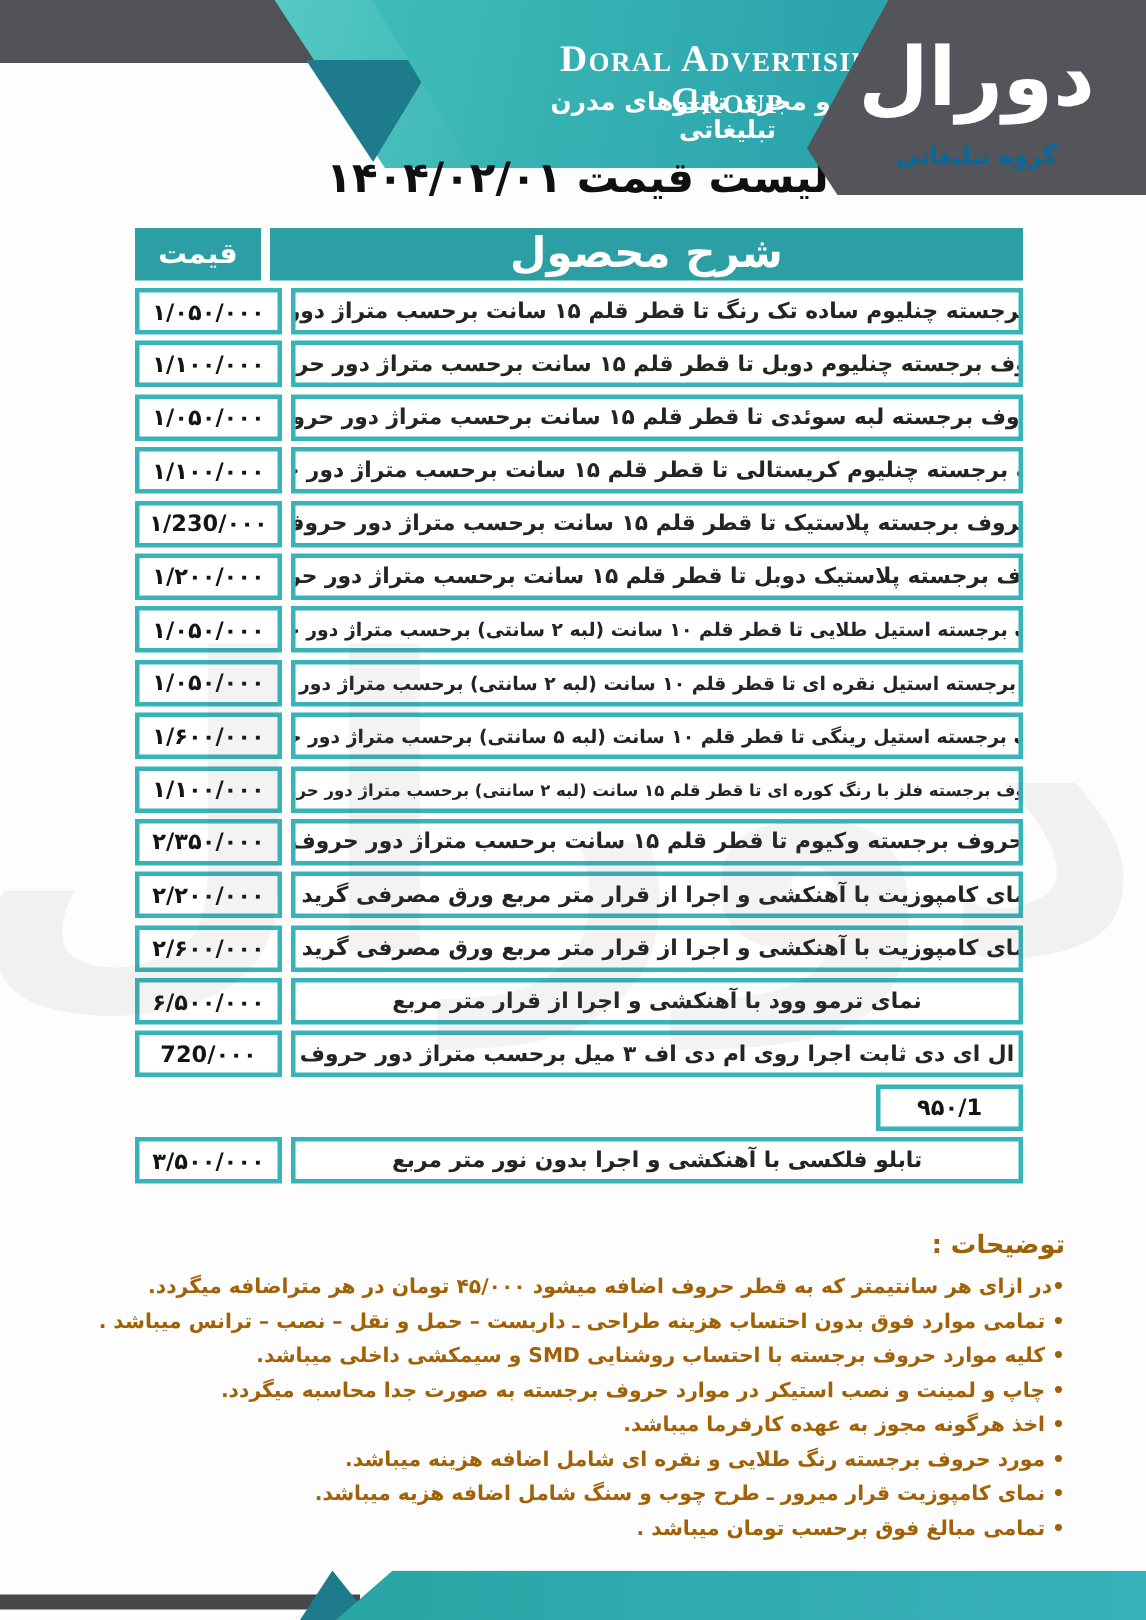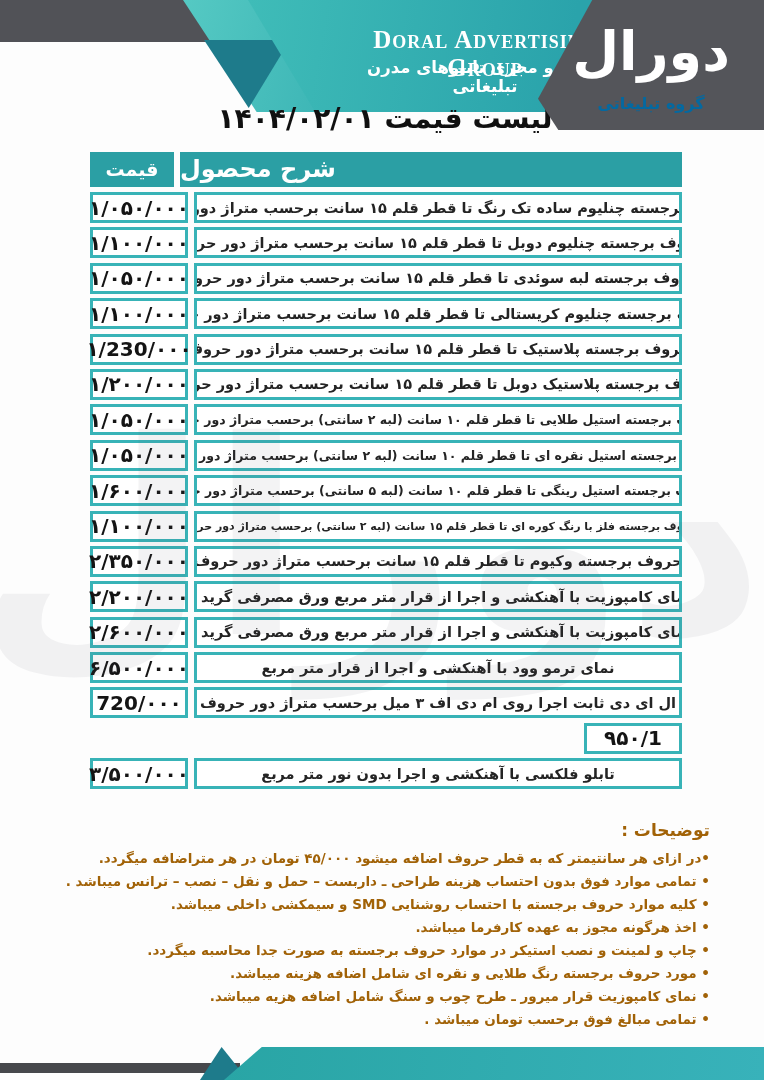--- a/index.html
+++ b/index.html
@@ -33,33 +33,33 @@
   .logo-sub{ position:absolute; right:16px; top:94px; width:194px; z-index:5;
     text-align:center; color:#0369a1; font-weight:bold; font-size:16px; }
 
   
   .doc-title{ position:absolute; left:88px; top:102px; width:594px; height:44px;
     direction:rtl; text-align:center; font-size:28px; font-weight:bold; color:#101010; }
 
   
   .price-table{ position:absolute; left:90px; top:152px; width:592px; direction:rtl; z-index:2; }
   .t-header{ display:flex; gap:6px; height:35px; margin-bottom:5px; }
-  .th-desc{ flex:1; background:#2b9fa4; color:#fff; font-weight:bold; font-size:24px;
-    text-align:left; line-height:34px; }
+  .th-desc{ flex:1; background:#2b9fa4; color:#fff; font-weight:bold; font-size:28px;
+    text-align:center; line-height:34px; }
   .th-price{ width:84px; background:#2b9fa4; color:#fff; font-weight:bold; font-size:19px;
     text-align:center; line-height:35px; }
   .t-row{ display:flex; gap:6px; height:31px; margin-bottom:4.4px; }
   .td-desc{ flex:1; background:#fff; border:3px solid #38b3b7; color:#242424;
     display:flex; align-items:center; justify-content:center;
     font-weight:bold; font-size:14.5px; white-space:nowrap; overflow:hidden; }
   .td-desc.sm{ font-size:12.5px; }
   .td-desc.xs{ font-size:11px; }
   .td-price{ width:98px; background:#fff; border:3px solid #38b3b7; color:#141414;
     display:flex; align-items:center; justify-content:center;
-    font-weight:bold; font-size:20px; letter-spacing:1.5px;text-align:center; }
+    font-weight:bold; font-size:15px; letter-spacing:1.5px;text-align:center; }
 
   
   .watermark{ position:absolute; left:90px; top:320px; width:560px; height:440px; z-index:3;
     display:flex; align-items:center; justify-content:center; pointer-events:none;
     font-weight:bold; font-size:270px; color:rgba(88,90,94,0.07); }
 
   
   .notes{ position:absolute; right:54px; top:820px; width:660px; direction:rtl;
     text-align:right; z-index:2; color:#a16207; }
   .notes-heading{ font-size:17px; font-weight:bold; margin-bottom:11px; margin-left:6px; }
@@ -201,22 +201,22 @@
   </div>
 
   <div class="watermark">دورال</div>
 
   <div class="notes">
     <div class="notes-heading">توضیحات :</div>
     <div id="notes-list">
         <div class="note-item">•در ازای هر سانتیمتر که به قطر حروف اضافه میشود  ۴۵/۰۰۰ تومان در هر متراضافه میگردد.</div>
         <div class="note-item">• تمامی موارد فوق  بدون احتساب هزینه طراحی ـ داربست – حمل و نقل – نصب – ترانس میباشد .</div>
         <div class="note-item">• کلیه موارد حروف برجسته با احتساب روشنایی SMD و سیمکشی داخلی میباشد.</div>
+        <div class="note-item">• چاپ و لمینت و نصب استیکر در موارد حروف برجسته به صورت جدا محاسبه میگردد.</div>
         <div class="note-item">• اخذ هرگونه مجوز به عهده کارفرما میباشد.</div>
-        <div class="note-item">• چاپ و لمینت و نصب استیکر در موارد حروف برجسته به صورت جدا محاسبه میگردد.</div>
         <div class="note-item">• مورد حروف برجسته رنگ طلایی و نقره ای شامل اضافه هزینه میباشد.</div>
         <div class="note-item">• نمای کامپوزیت قرار میرور ـ طرح چوب و سنگ شامل اضافه هزیه میباشد.</div>
         <div class="note-item">• تمامی مبالغ فوق برحسب تومان میباشد .</div>
       </div>
   </div>
 
   <div class="ftr-gray"></div>
   <div class="ftr-wedge"></div>
   <div class="ftr-teal"></div>
 

